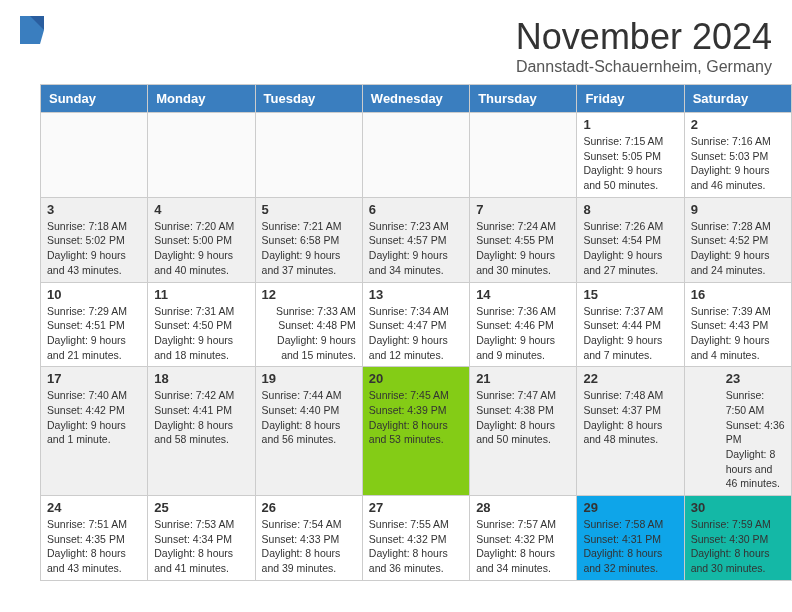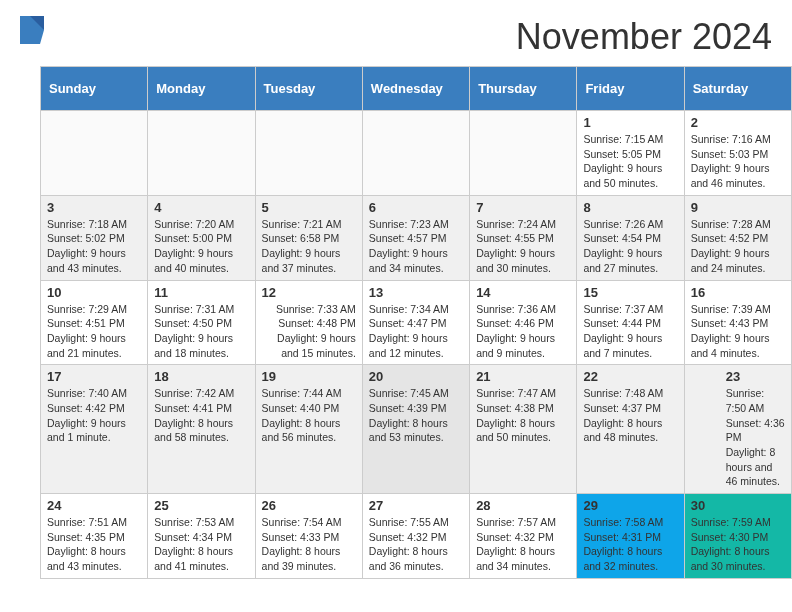--- a/index.html
+++ b/index.html
@@ -7,21 +7,21 @@
     .header { display: flex; align-items: flex-start; padding: 16px 20px 8px 20px; }
     .logo { display: flex; align-items: center; margin-right: auto; }
     .logo-text { display: flex; flex-direction: column; line-height: 1.1; }
     .logo-general { font-size: 18px; font-weight: bold; color: #333; }
     .logo-blue { font-size: 18px; font-weight: bold; color: #3a7ebf; }
     .logo-icon { width: 24px; height: 28px; margin-right: 4px; }
     .title-block { text-align: right; }
     .month-title { font-size: 36px; font-weight: normal; color: #333; }
     .location { font-size: 16px; color: #555; }
     .calendar { width: 100%; border-collapse: collapse; margin: 0 20px; width: calc(100% - 0px); }
-    .calendar th { background: #3a7ebf; color: #fff; text-align: left; padding: 14px 8px; font-size: 13px; font-weight: bold; border: 1px solid #ccc; }
+    .calendar th { background: #3a7ebf; color: #fff; text-align: left; padding: 6px 8px; font-size: 13px; font-weight: bold; border: 1px solid #ccc; }
     .calendar td { border: 1px solid #ccc; vertical-align: top; padding: 4px 6px; width: 14.28%; height: 80px; background: #fff; }
     .calendar td.empty { background: #f9f9f9; }
     .calendar tr:nth-child(even) td:not(.header-row) { background: #f5f5f5; }
     .day-num { font-size: 13px; font-weight: bold; color: #333; display: block; margin-bottom: 2px; }
     .day-info { font-size: 10.5px; color: #333; line-height: 1.4; }
     .calendar-wrap { padding: 0 20px 16px 20px; }
     tbody tr:nth-child(odd) td { background: #fff; }
     tbody tr:nth-child(even) td { background: #f0f0f0; }
     tbody tr td.empty { background: #fafafa; }
   </style>
@@ -30,20 +30,21 @@
 
 <div class="header">
   <div class="logo">
     <svg class="logo-icon" viewBox="0 0 24 28" xmlns="http://www.w3.org/2000/svg">
       <polygon points="0,0 20,0 24,14 20,28 0,28" fill="#3a7ebf"></polygon>
       <polygon points="10,0 24,0 24,14" fill="#2a5e9f"></polygon>
     </svg>
   </div>
   <div class="title-block">
     <div class="month-title">November 2024</div>
+    <div class="location">Dannstadt-Schauernheim, Germany</div>
   </div>
 </div>
 
 <div class="calendar-wrap">
   <table class="calendar">
     <thead>
       <tr>
       <th>Sunday</th>
           <th>Monday</th>
           <th>Tuesday</th>
@@ -173,21 +174,21 @@
             <div class="day-info" style="white-space: pre-line;">Sunrise: 7:42 AM
 Sunset: 4:41 PM
 Daylight: 8 hours and 58 minutes.</div>
           </td>
           <td style="background: rgb(240, 240, 240);">
             <span class="day-num">19</span>
             <div class="day-info" style="white-space: pre-line;">Sunrise: 7:44 AM
 Sunset: 4:40 PM
 Daylight: 8 hours and 56 minutes.</div>
           </td>
-          <td style="background: #e5e5e5;">
+          <td style="background: #84cc16;">
             <span class="day-num">20</span>
             <div class="day-info" style="white-space: pre-line;">Sunrise: 7:45 AM
 Sunset: 4:39 PM
 Daylight: 8 hours and 53 minutes.</div>
           </td>
           <td style="background: rgb(240, 240, 240);">
             <span class="day-num">21</span>
             <div class="day-info" style="white-space: pre-line;">Sunrise: 7:47 AM
 Sunset: 4:38 PM
 Daylight: 8 hours and 50 minutes.</div>

